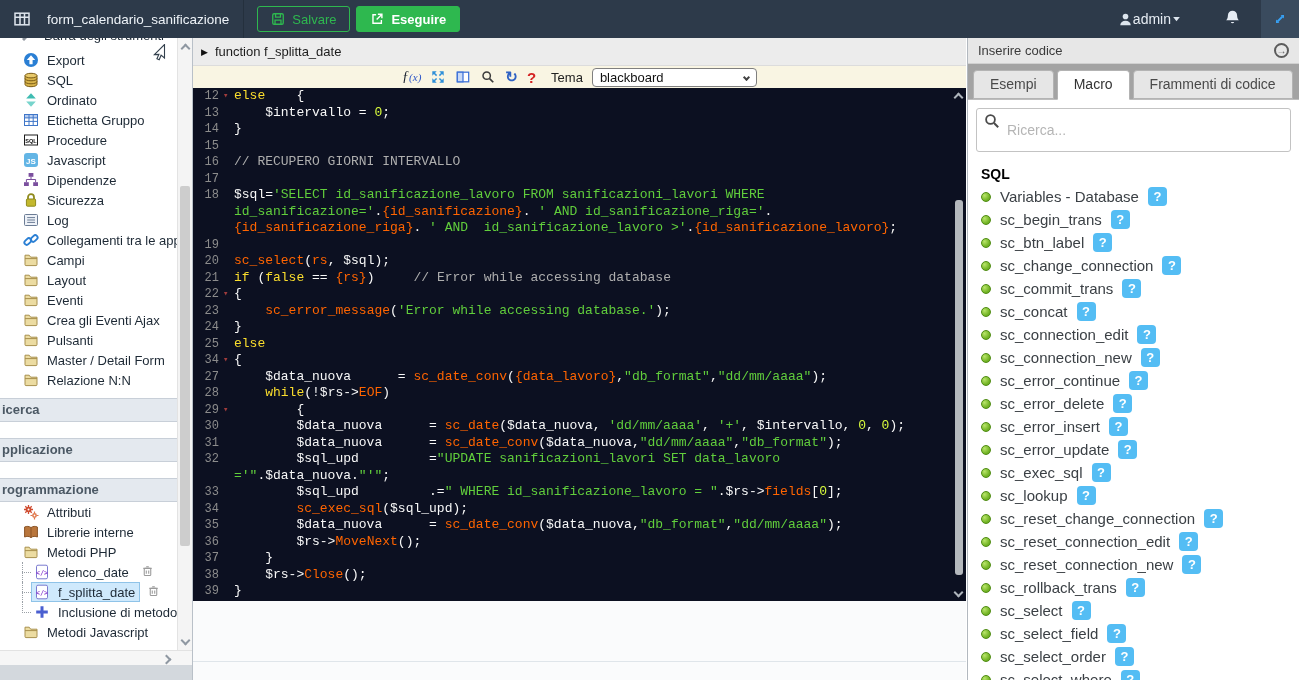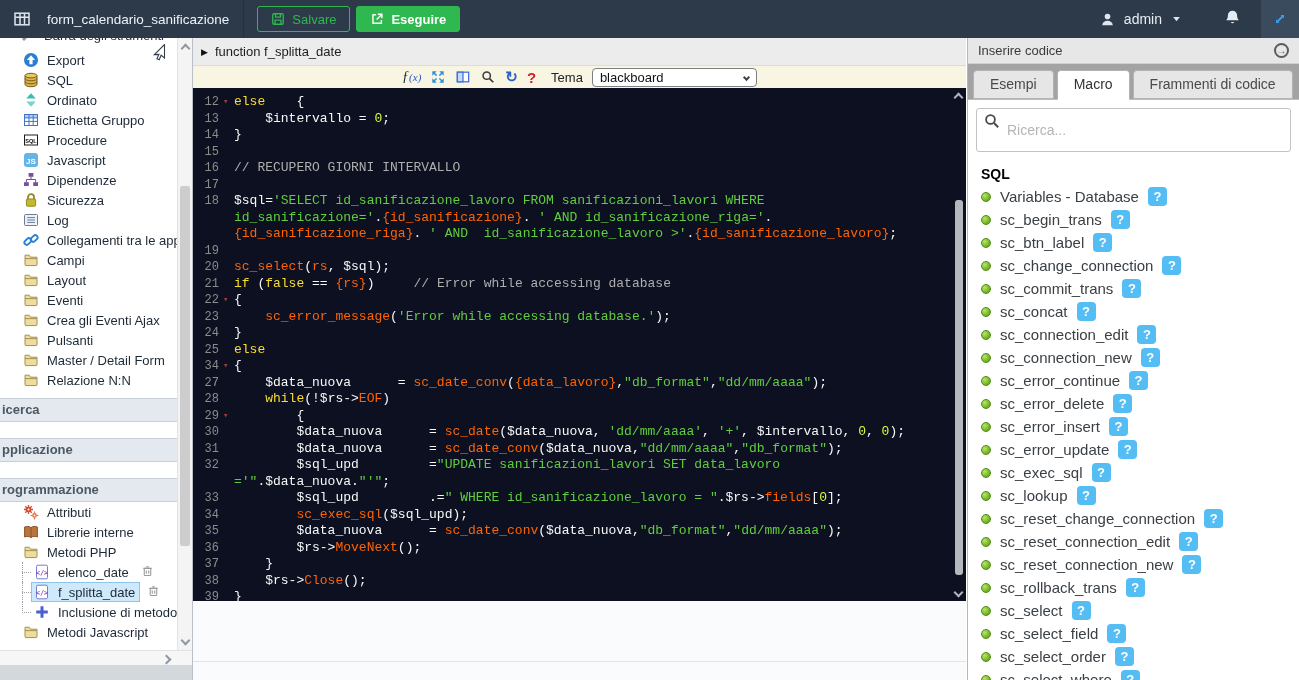--- a/index.html
+++ b/index.html
@@ -12,21 +12,21 @@
     background:var(--topbar-bg); display:flex; align-items:center; color:#e7edf4; }
   .tb-left { display:flex; align-items:center; gap:9px; padding:0 14px; height:100%;
     border-right:1px solid #24303d; min-width:209px; }
   .tb-title { font-size:13.5px; color:#eef3f8; white-space:nowrap; }
   .tb-btns { display:flex; align-items:center; gap:6px; margin-left:13px; }
   .btn { height:26px; border-radius:3px; display:inline-flex; align-items:center; gap:7px;
     padding:0 13px; font-size:13px; cursor:pointer; }
   .btn-outline-green { border:1px solid var(--accent-green); color:var(--accent-green); background:transparent; }
   .btn-solid-green { background:var(--accent-green); color:#fff; font-weight:bold; border:1px solid var(--accent-green); }
   .tb-right { margin-left:auto; display:flex; align-items:center; height:100%; }
-  .tb-user { display:flex; align-items:center; gap:9px; font-size:14px; padding:0 22px; }
+  .tb-user { display:flex; align-items:center; font-size:14px; padding:0 22px; }
   .tb-bell { padding:0 20px; }
   .tb-expand { width:38px; height:38px; background:#3a4b5e; display:flex; align-items:center; justify-content:center; }
 
   
   .sidebar { position:absolute; left:0; top:38px; width:193px; height:642px; background:#fff;
     border-right:1px solid #b9c0c8; }
   .side-content { position:absolute; left:0; top:0; right:15px; height:612px; overflow:hidden; }
   .side-item { display:flex; align-items:center; height:20px; padding-left:20px; font-size:13px;
     color:#1d2935; white-space:nowrap; overflow:hidden; cursor:pointer; }
   .side-item.cut { height:12px; overflow:hidden; }
@@ -65,21 +65,21 @@
   .tbi { display:inline-flex; align-items:center; justify-content:center; width:16px; height:16px; cursor:pointer; }
   .fx { font-family:"Liberation Serif", serif; font-style:italic; font-size:14px; color:#1c2430; width:auto; }
   .fx b { color:#2c55c8; font-size:11px; font-weight:normal; }
   .refresh { font-size:15px; color:#2f62c4; font-weight:bold; width:auto; }
   .help-red { color:#d42222; font-weight:bold; font-size:15px; width:auto; }
   .tema-label { font-size:13px; color:#222; margin-left:6px; }
   .theme-select { width:165px; height:19px; background:#fff; border:1px solid #7f7f7f; border-radius:4px;
     font-size:13px; color:#111; display:flex; align-items:center; padding:0 7px; cursor:pointer; }
   .theme-select .chev { margin-left:auto; width:5px; height:5px; border-color:#444; }
   .code { position:relative; height:513px; background:var(--code-bg); overflow:hidden;
-    font-family:"Liberation Mono", monospace; font-size:13px; line-height:16.5px; padding-top:6px; }
+    font-family:"Liberation Mono", monospace; font-size:13px; line-height:16.5px; padding-top:0; }
   .code-row { display:flex; height:16.5px; }
   .gut { width:30px; flex:none; text-align:right; padding-right:4px; color:#8c8c8c; font-size:12px; }
   .fold { width:11px; flex:none; color:#a03c3c; font-size:9px; line-height:16.5px; }
   .txt { white-space:pre; }
   .k { color:var(--tok-keyword); } .s { color:var(--tok-string); } .o { color:var(--tok-special); }
   .n { color:var(--tok-number); } .c { color:var(--tok-comment); } .w { color:var(--tok-plain); }
   .ed-scroll { position:absolute; right:0; top:0; width:15px; height:100%; }
   .ed-scroll .thumb { position:absolute; right:3px; width:8px; top:112px; height:375px; background:#b4b8bd; border-radius:3px; }
   .ed-scroll .chev { border-color:#aeb4bc; }
   .below { position:relative; height:79px; background:#fafbfc; }

